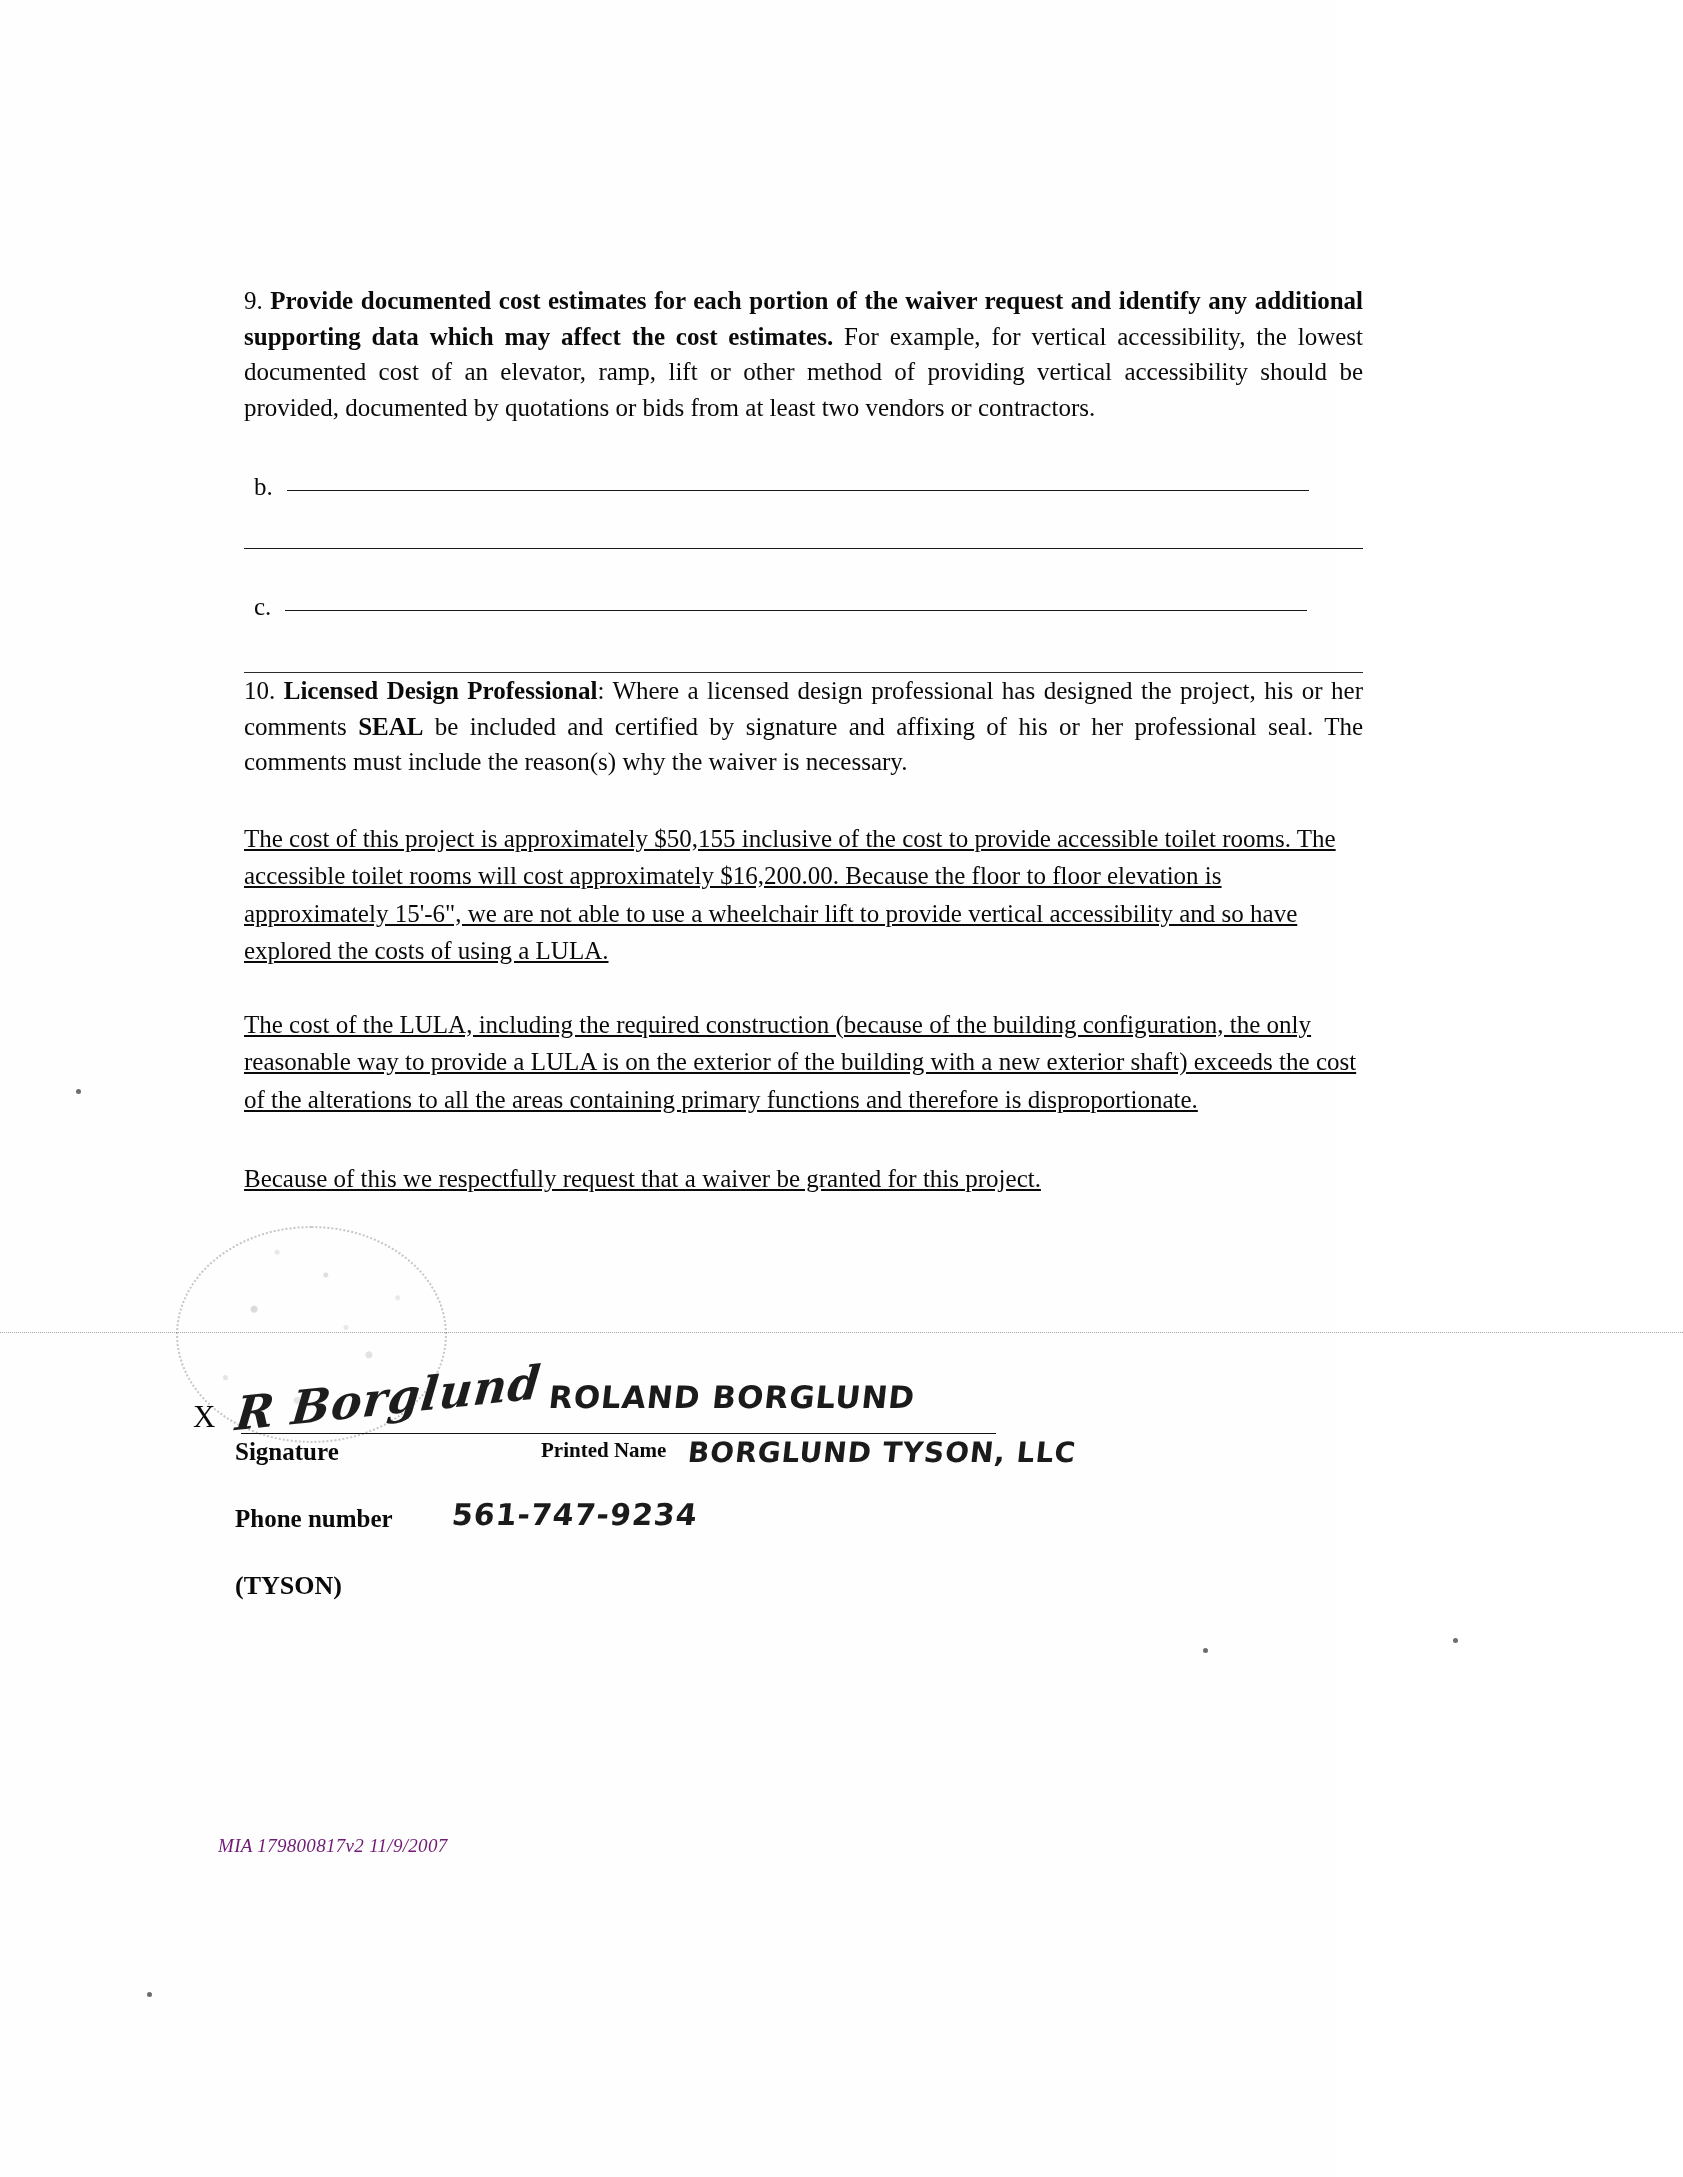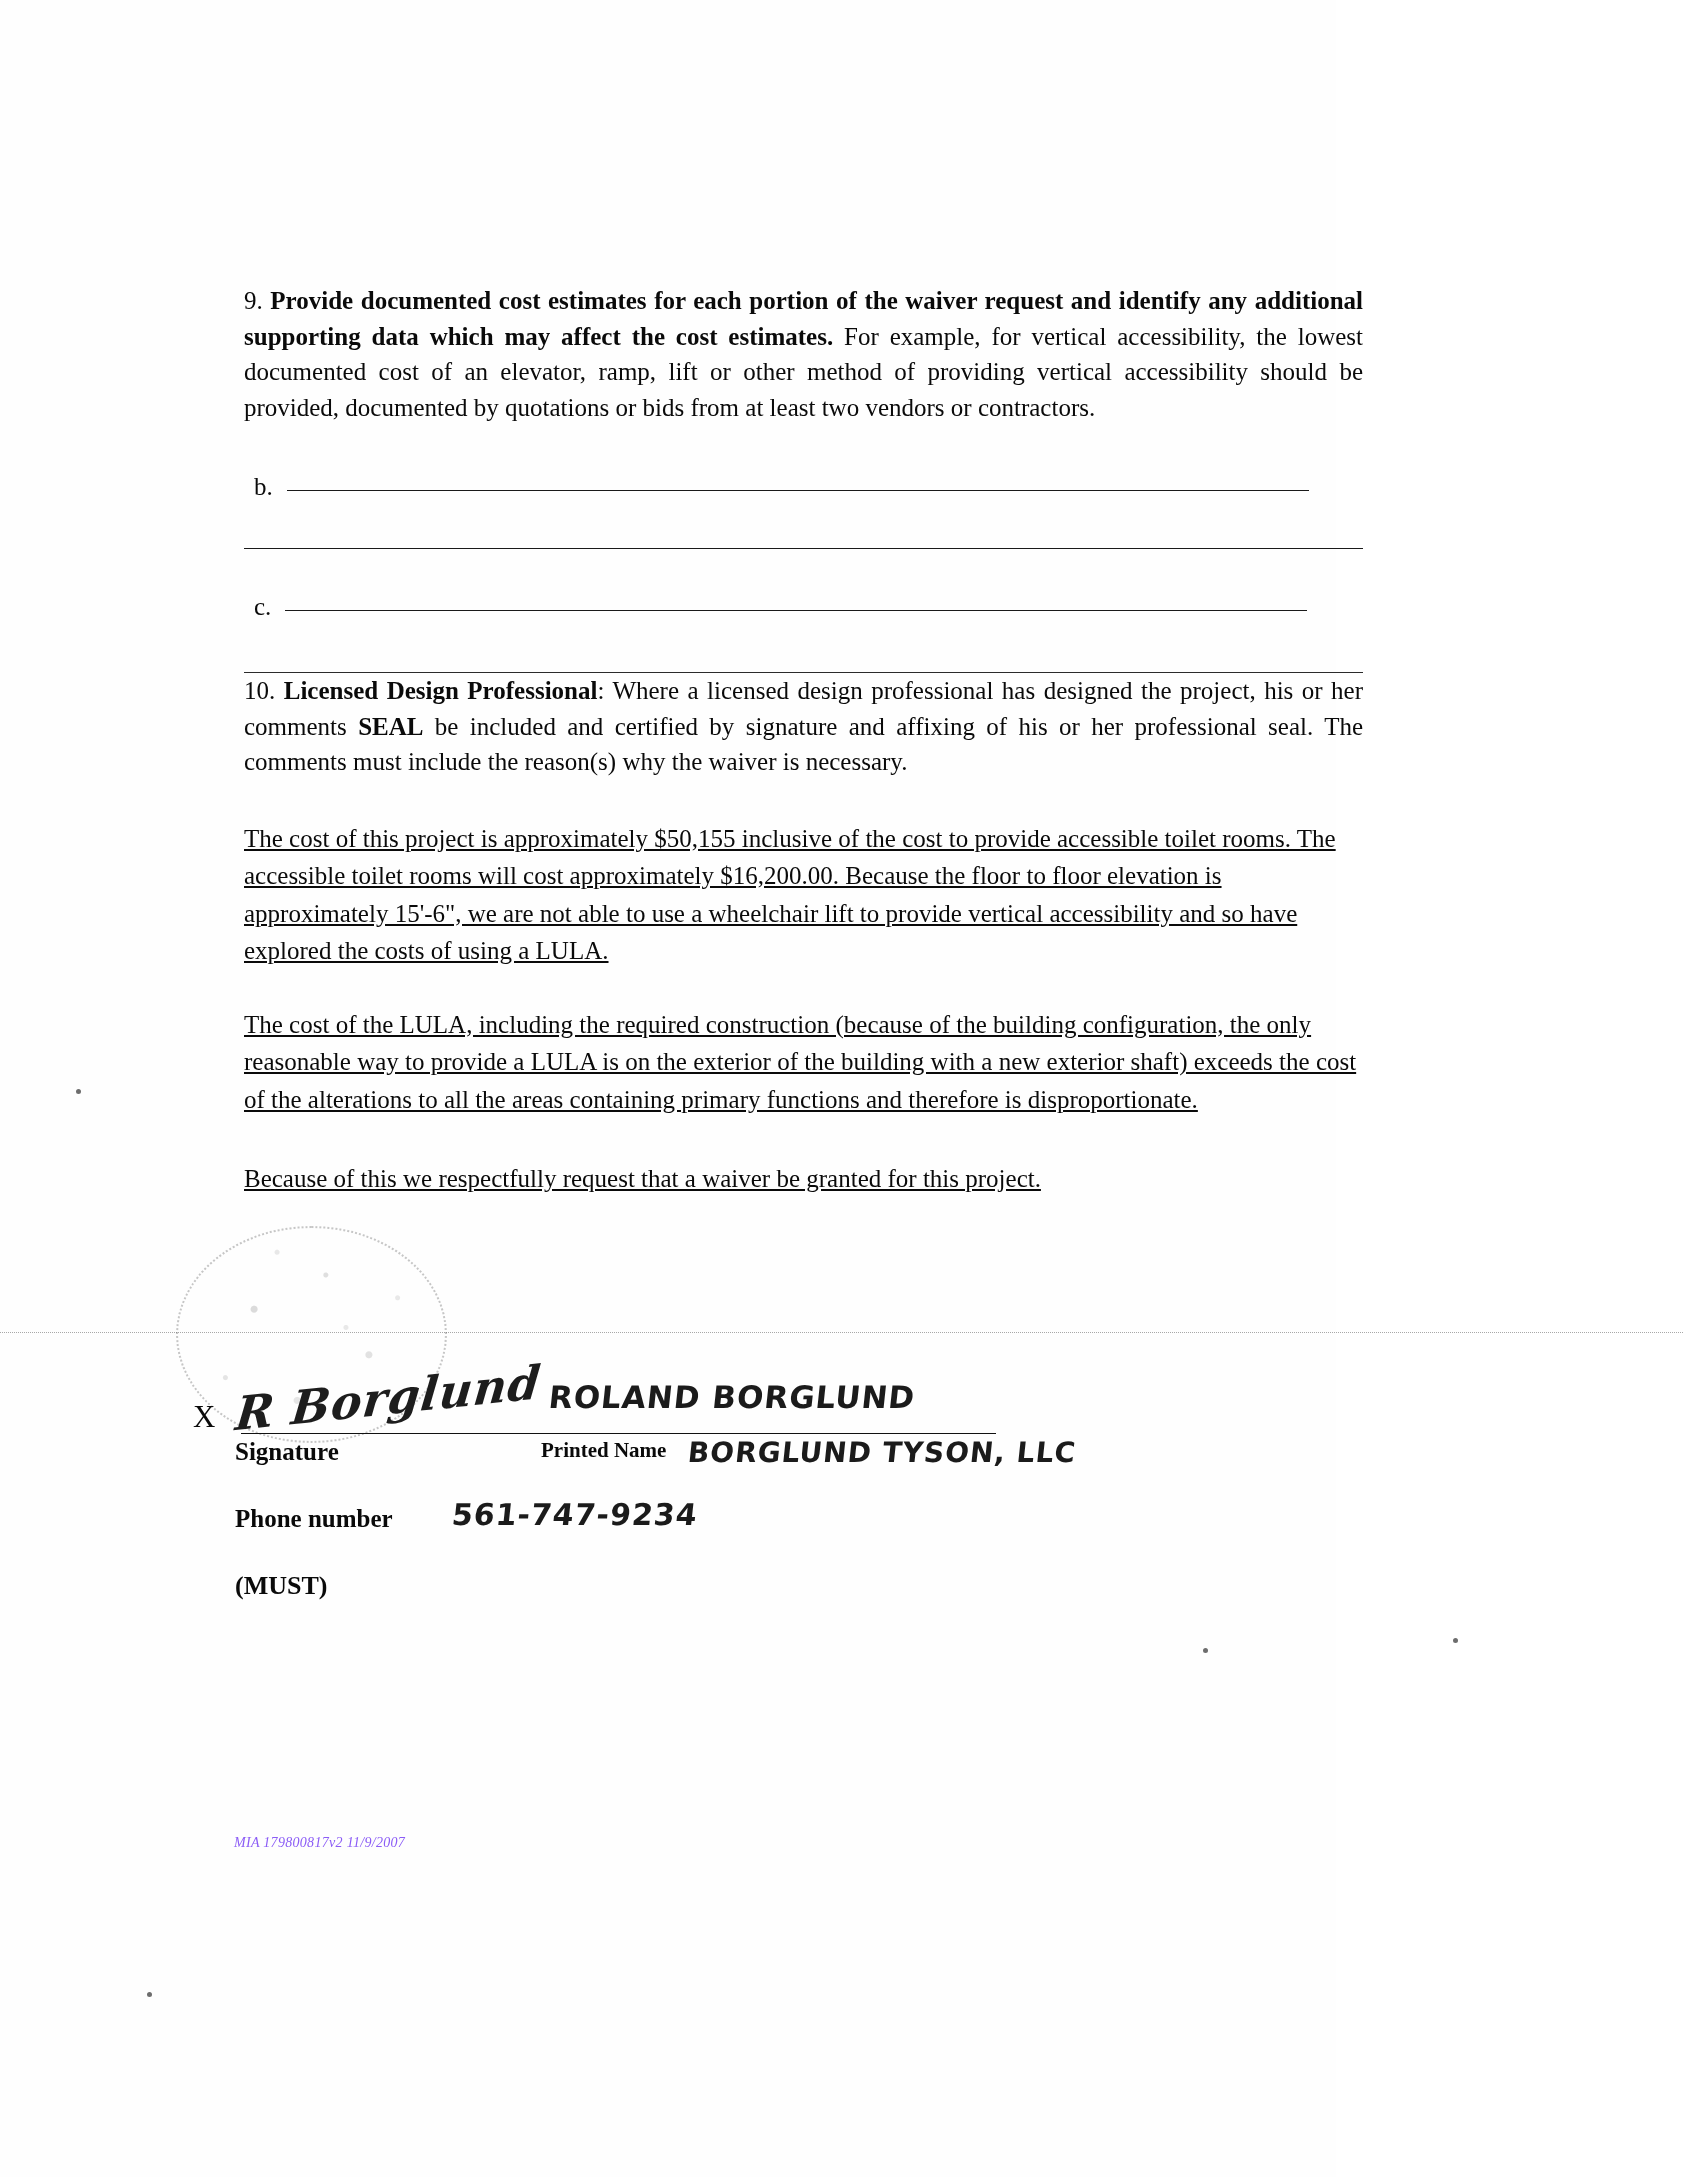--- a/index.html
+++ b/index.html
@@ -236,26 +236,26 @@
     top: 1226px;
     width: 267px;
     height: 213px;
     border: 2px dotted rgba(70,70,70,.30);
     border-radius: 50%;
     pointer-events: none;
   }
 
   .footer {
     position: absolute;
-    left: 234px;
+    left: 218px;
     top: 1835px;
     font-family: "Liberation Serif", serif;
     font-style: italic;
-    font-size: 14px;
-    color: #8b5cf6;
+    font-size: 19px;
+    color: #701a75;
     letter-spacing: 0.3px;
   }
 
   .dot {
     position: absolute;
     width: 5px; height: 5px;
     background: #6d6d6d;
     border-radius: 50%;
   }
   .dot.d1 { left: 76px;  top: 1089px; }
@@ -311,21 +311,21 @@
     <span class="sig-label">Signature</span>
 
     <span class="printed-rule"></span>
     <span class="hand hw-printed-name">ROLAND BORGLUND</span>
     <span class="printed-label">Printed Name</span>
     <span class="hand hw-company">BORGLUND TYSON, LLC</span>
 
     <span class="phone-label">Phone number</span>
     <span class="hand hw-phone">561-747-9234</span>
 
-    <span class="seal">(MUST)</span>
+    <span class="seal">(TYSON)</span>
   </div>
 
   <div class="footer">MIA 179800817v2 11/9/2007</div>
 
   <span class="dot d1"></span>
   <span class="dot d2"></span>
   <span class="dot d3"></span>
   <span class="dot d4"></span>
 
 </div>

